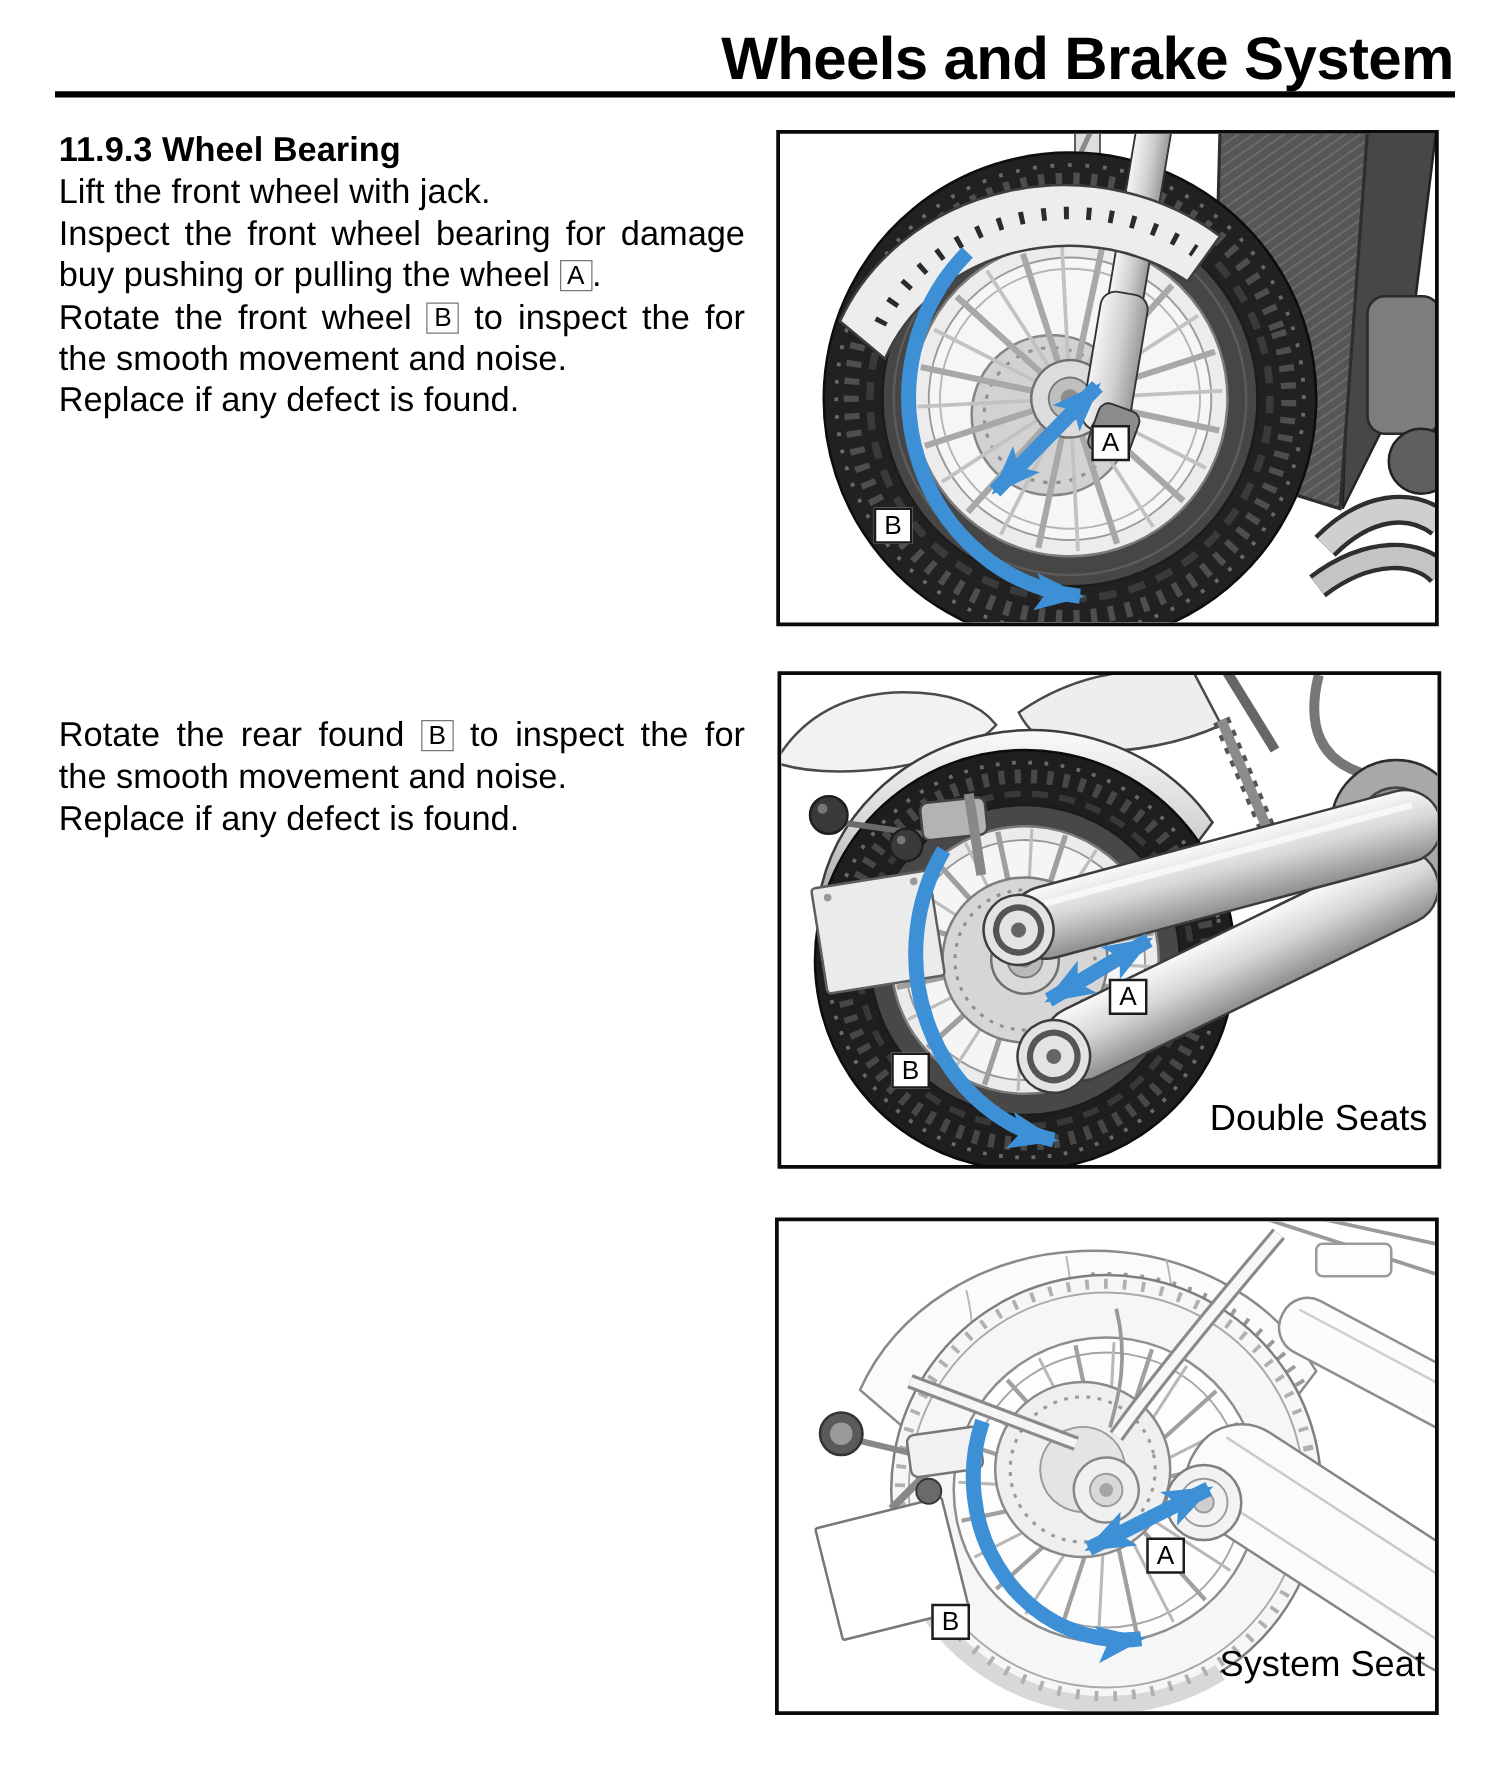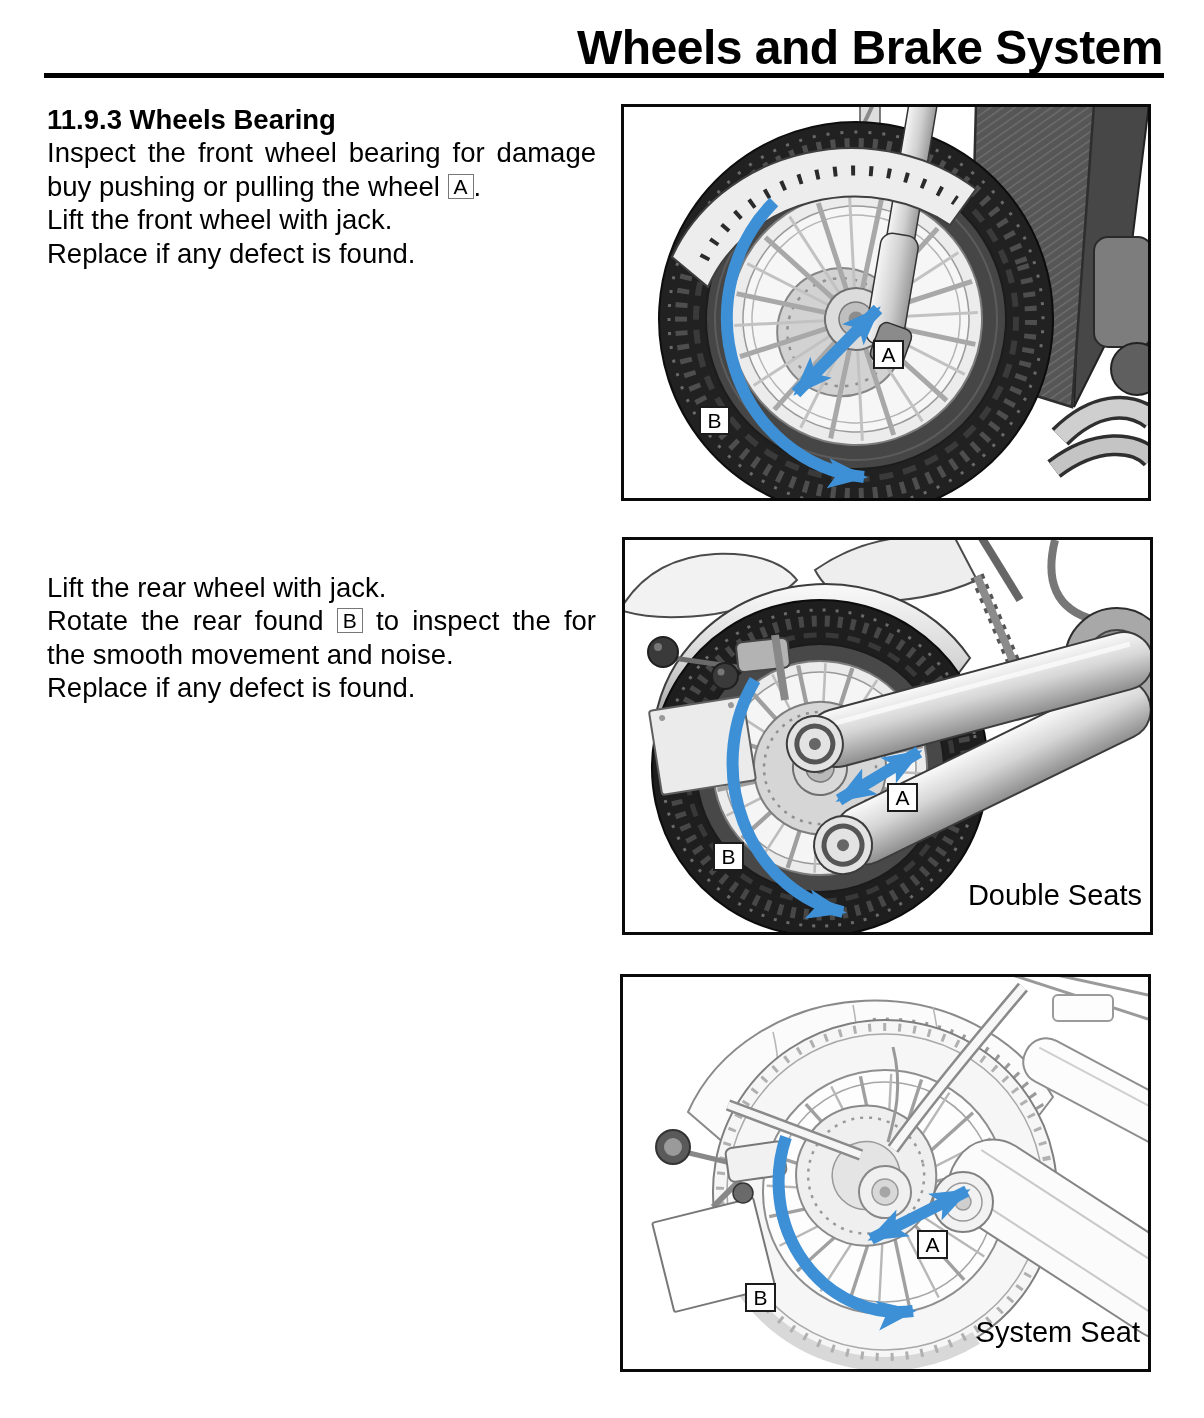--- a/index.html
+++ b/index.html
@@ -66,28 +66,28 @@
       <line x1="0" y1="0" x2="0" y2="7" stroke="#707070" stroke-width="2.5"></line>
     </pattern>
     <path id="spk" d="M32 0L122 0M27.7 16L105.7 61M16 27.7L61 105.7M0 32L0 122M-16 27.7L-61 105.7M-27.7 16L-105.7 61M-32 0L-122 0M-27.7 -16L-105.7 -61M-16 -27.7L-61 -105.7M0 -32L0 -122M16 -27.7L61 -105.7M27.7 -16L105.7 -61"></path>
   </defs>
 </svg>
 
 <div class="hdr-title">Wheels and Brake System</div>
 <div class="hdr-rule"></div>
 
 <div class="textcol" id="text-front">
-  <h2>11.9.3 Wheels Bearing</h2>
+  <h2>11.9.3 Wheel Bearing</h2>
+  <p><span>Lift the front wheel with jack.</span></p>
   <p><span>Inspect the front wheel bearing for damage buy pushing or pulling the wheel</span> <span class="mbox">A</span><span>.</span></p>
-  <p><span>Lift the front wheel with jack.</span></p>
+  <p><span>Rotate the front wheel</span> <span class="mbox">B</span> <span>to inspect the for the smooth movement and noise.</span></p>
   <p><span>Replace if any defect is found.</span></p>
 </div>
 
 <div class="textcol" id="text-rear">
-  <p><span>Lift the rear wheel with jack.</span></p>
   <p><span>Rotate the rear found</span> <span class="mbox">B</span> <span>to inspect the for the smooth movement and noise.</span></p>
   <p><span>Replace if any defect is found.</span></p>
 </div>
 
 <div class="fig" id="fig1">
   <svg width="524" height="391" viewBox="0 0 524 391">
 
     <rect x="236" y="-18" width="20" height="125" rx="6" fill="#dedede" stroke="#555" stroke-width="1.5"></rect>
     <path d="M250 -5 C 230 40 215 62 206 96" stroke="#8a8a8a" stroke-width="4" fill="none"></path>
 

